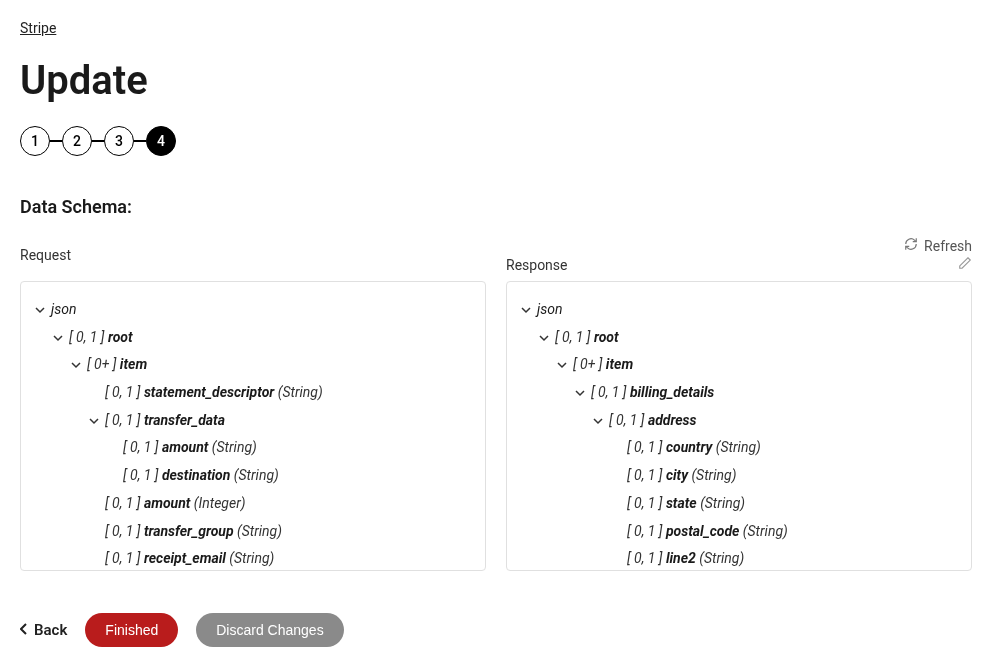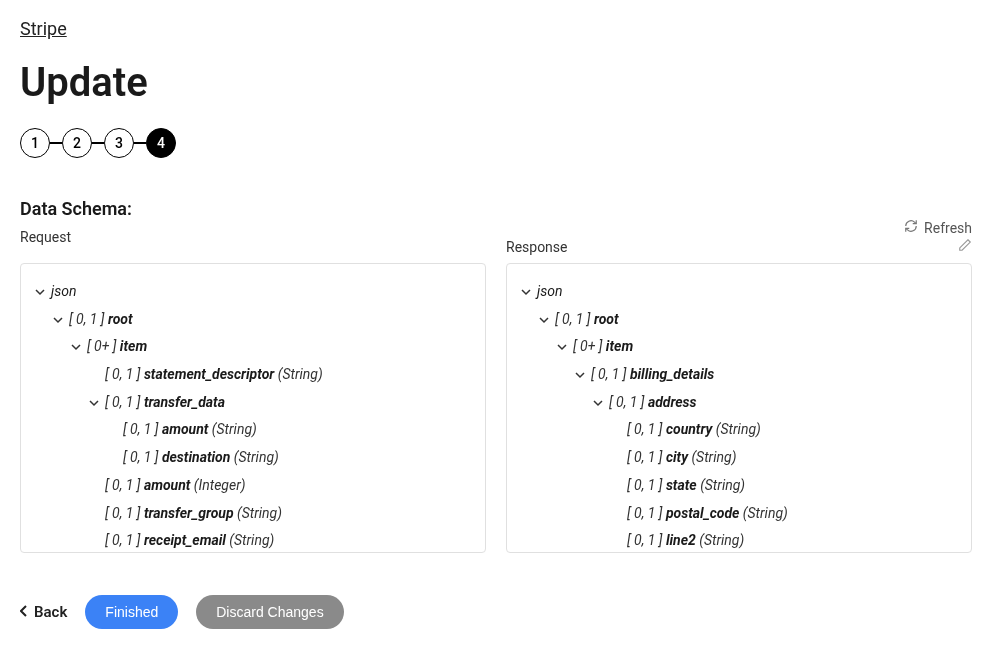--- a/index.html
+++ b/index.html
@@ -6,21 +6,21 @@
     body {
       font-family: -apple-system, BlinkMacSystemFont, "Segoe UI", Roboto, "Helvetica Neue", Arial, sans-serif;
       color: #1a1a1a;
       background: #fff;
       width: 992px;
       height: 655px;
       overflow: hidden;
       padding: 18px 20px;
     }
     .breadcrumb-link {
-      font-size: 18px;
+      font-size: 14px;
       color: #222;
       text-decoration: underline;
       cursor: pointer;
     }
     .page-title {
       font-size: 40px;
       font-weight: 600;
       margin-top: 20px;
     }
     .stepper {
@@ -52,20 +52,21 @@
       background: #000;
     }
     .section-title {
       font-size: 18px;
       font-weight: 600;
       margin-top: 40px;
     }
     .schema-row {
       display: flex;
       gap: 20px;
+      margin-top: 20px;
     }
     .schema-col {
       flex: 1;
       min-width: 0;
     }
     .schema-header {
       display: flex;
       align-items: center;
       justify-content: space-between;
       font-size: 14px;
@@ -132,21 +133,21 @@
     }
     .btn {
       border: none;
       border-radius: 18px;
       padding: 9px 20px;
       font-size: 14px;
       font-weight: 500;
       cursor: pointer;
     }
     .btn-primary {
-      background: #3b82f6;
+      background: #b91c1c;
       color: #fff;
     }
     .btn-secondary {
       background: #8a8a8a;
       color: #fff;
     }
   </style>
 </head>
 <body>
 

